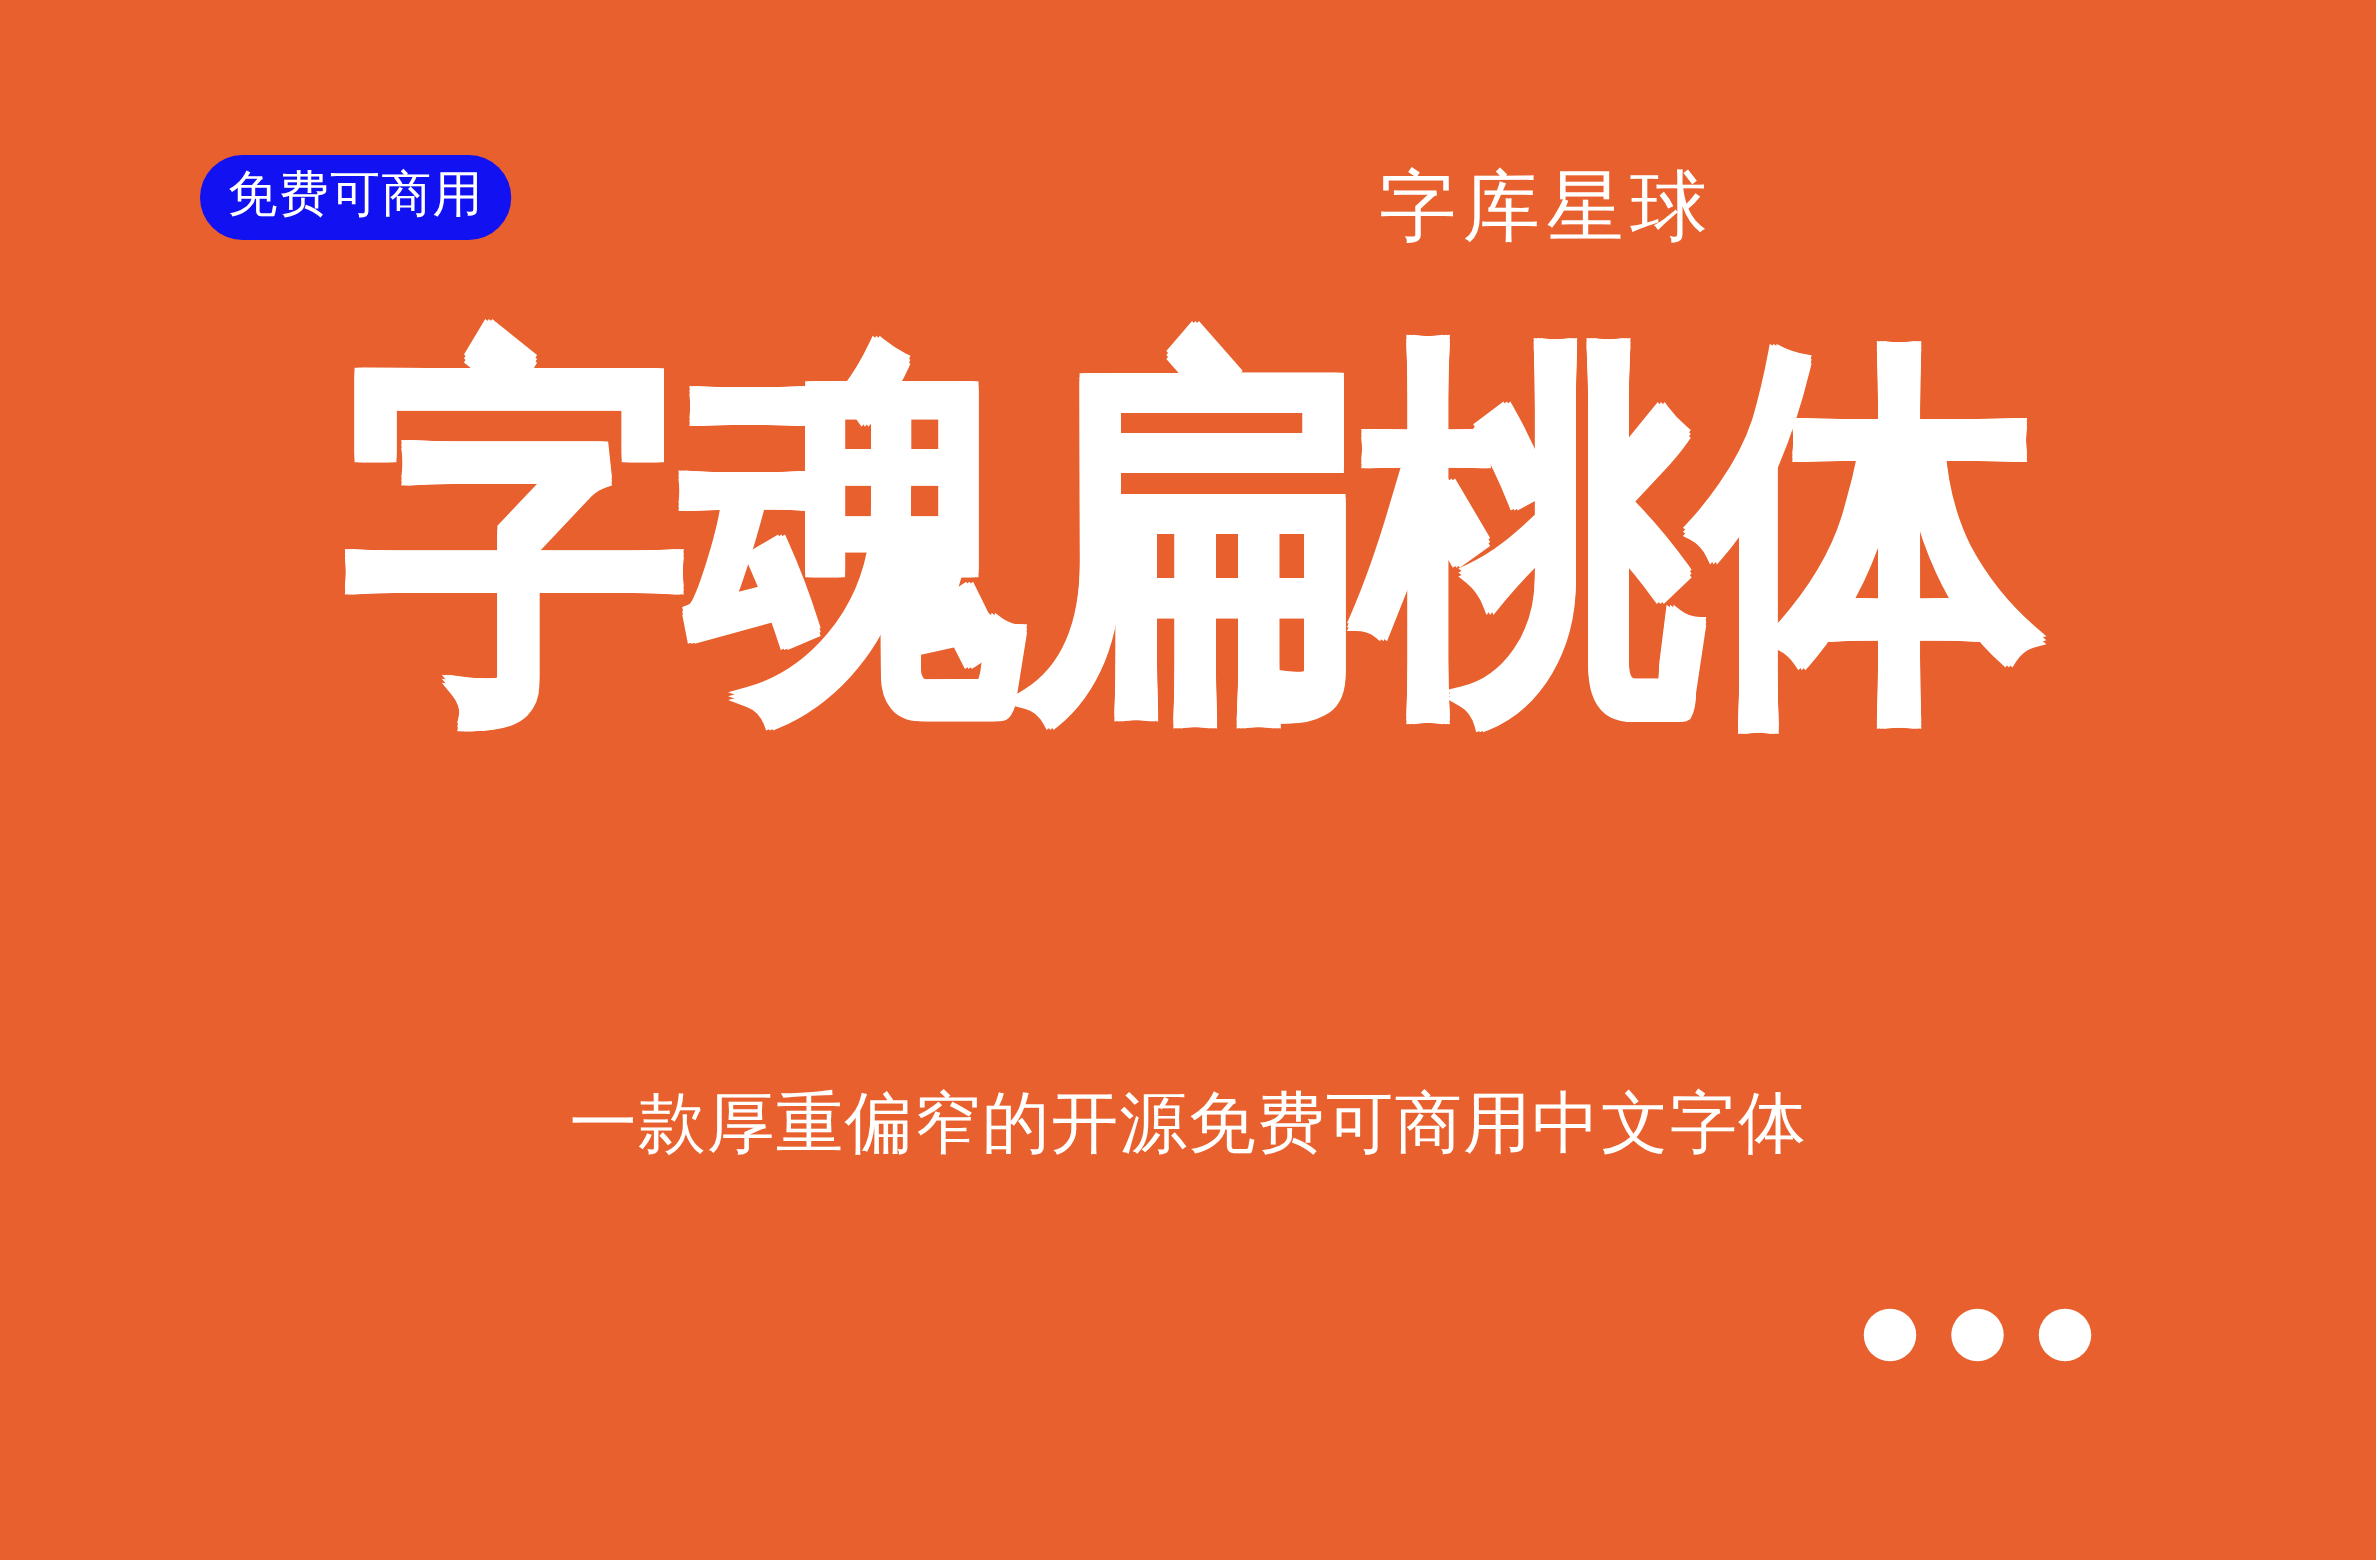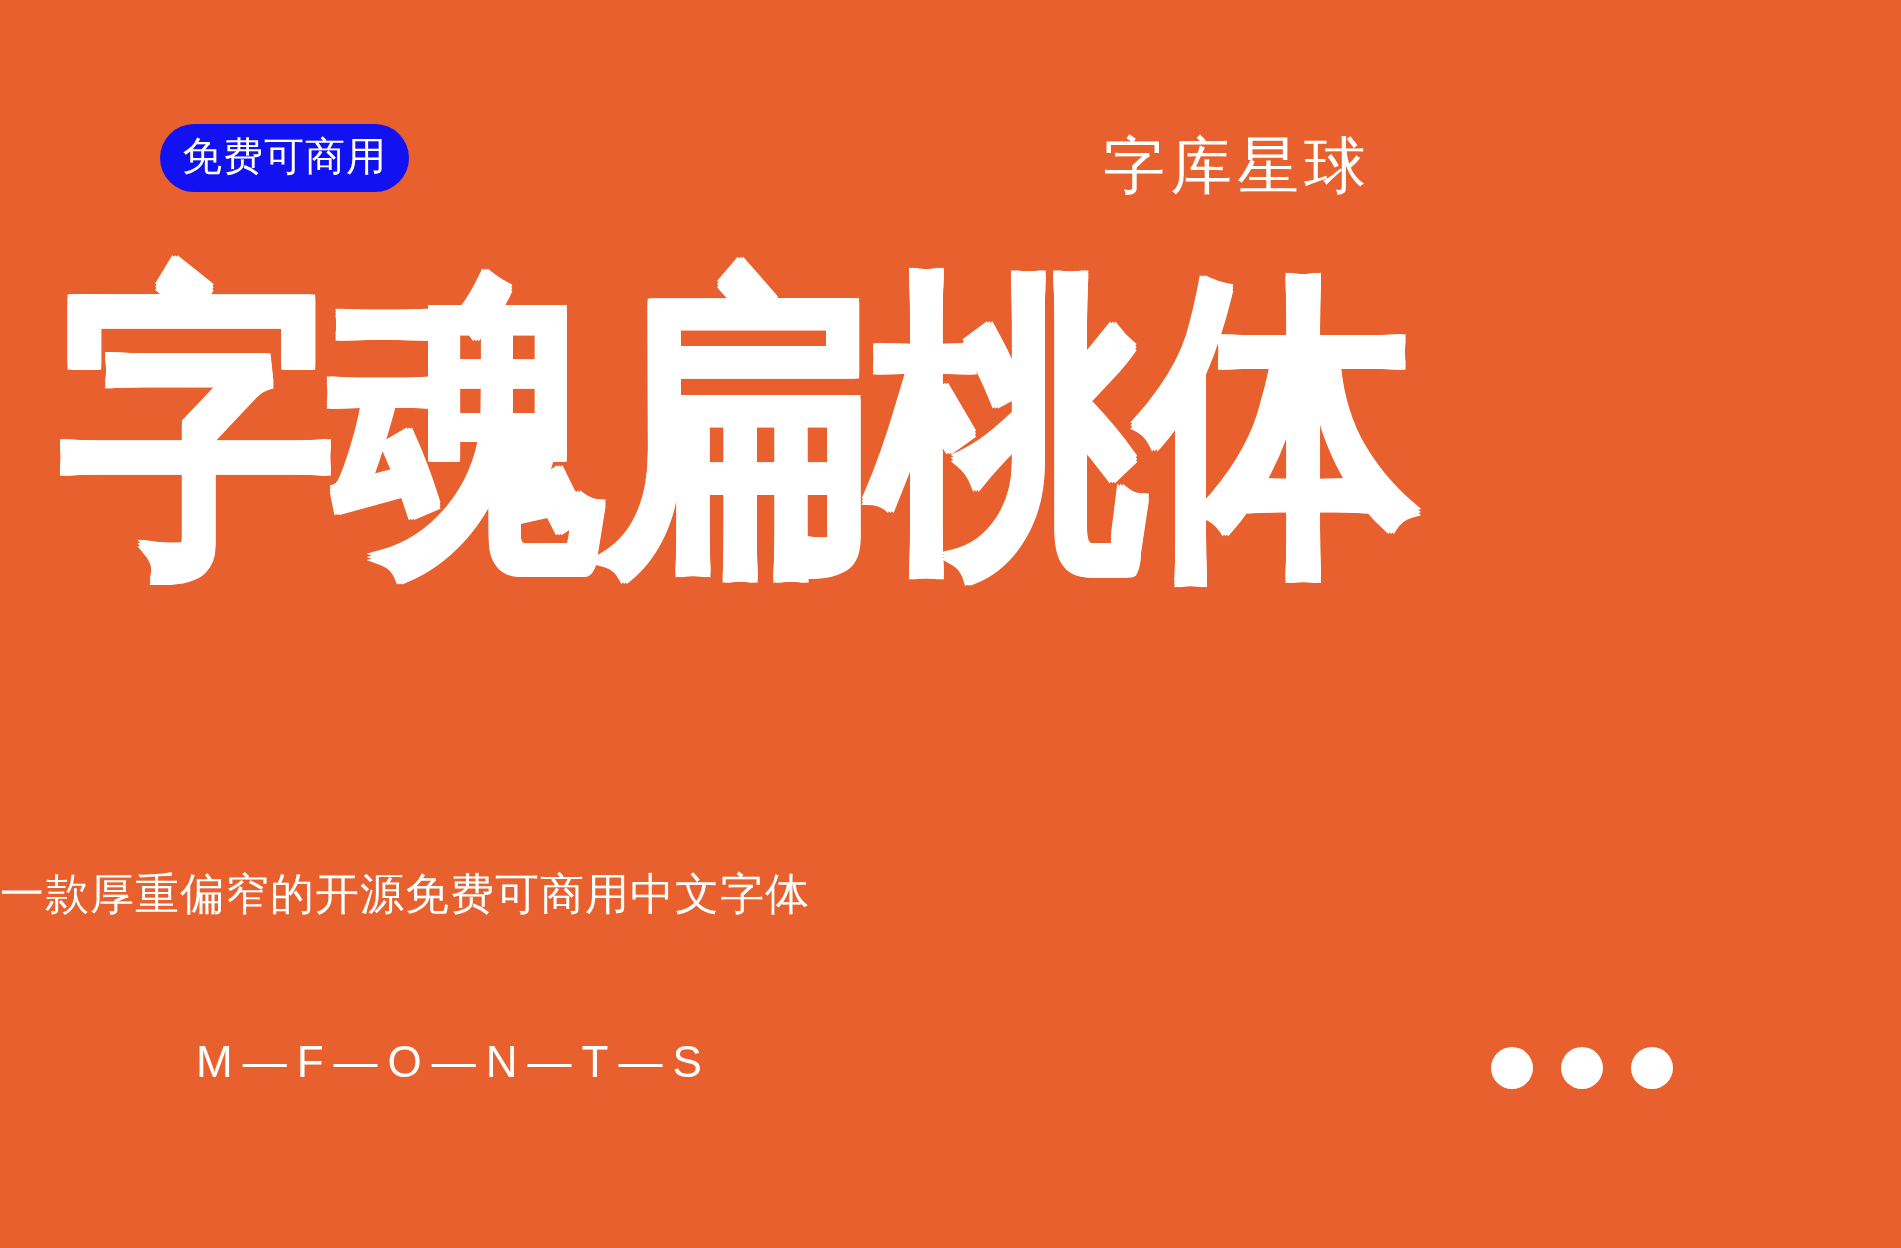--- a/index.html
+++ b/index.html
@@ -53,21 +53,21 @@
     white-space: nowrap;
   }
 
   
   .hero {
     position: absolute;
     left: 0;
     right: 0;
     top: 268px;
     display: flex;
-    justify-content: flex-start;
+    justify-content: center;
     align-items: flex-start;
     pointer-events: none;
   }
   .hero-text {
     color: #FFFFFF;
     font-family: "DejaVu Sans", "Liberation Sans", sans-serif;
     font-size: 300px;
     font-weight: 700;
     line-height: 1;
     letter-spacing: -6px;
@@ -84,22 +84,23 @@
        3px -3px 0 #FFFFFF,
       -3px 3px 0 #FFFFFF;
   }
 
   
   .subtitle {
     position: absolute;
     left: 0;
     right: 0;
     top: 872px;
+    text-align: center;
     color: #FFFFFF;
-    font-size: 44px;
+    font-size: 54px;
     font-weight: 400;
     letter-spacing: 1px;
     line-height: 1;
     white-space: nowrap;
   }
 
   
   .footer-mark {
     position: absolute;
     left: 196px;
@@ -137,21 +138,20 @@
   </div>
 
   <div class="brand">字库星球</div>
 
   <div class="hero">
     <div class="hero-text">字魂扁桃体</div>
   </div>
 
   <div class="subtitle">一款厚重偏窄的开源免费可商用中文字体</div>
 
-  <div class="footer-mark">M—F—O—N—T—S</div>
 
   <div class="dots">
     <span class="dot"></span>
     <span class="dot"></span>
     <span class="dot"></span>
   </div>
 
 </div>
 
 </body></html>

